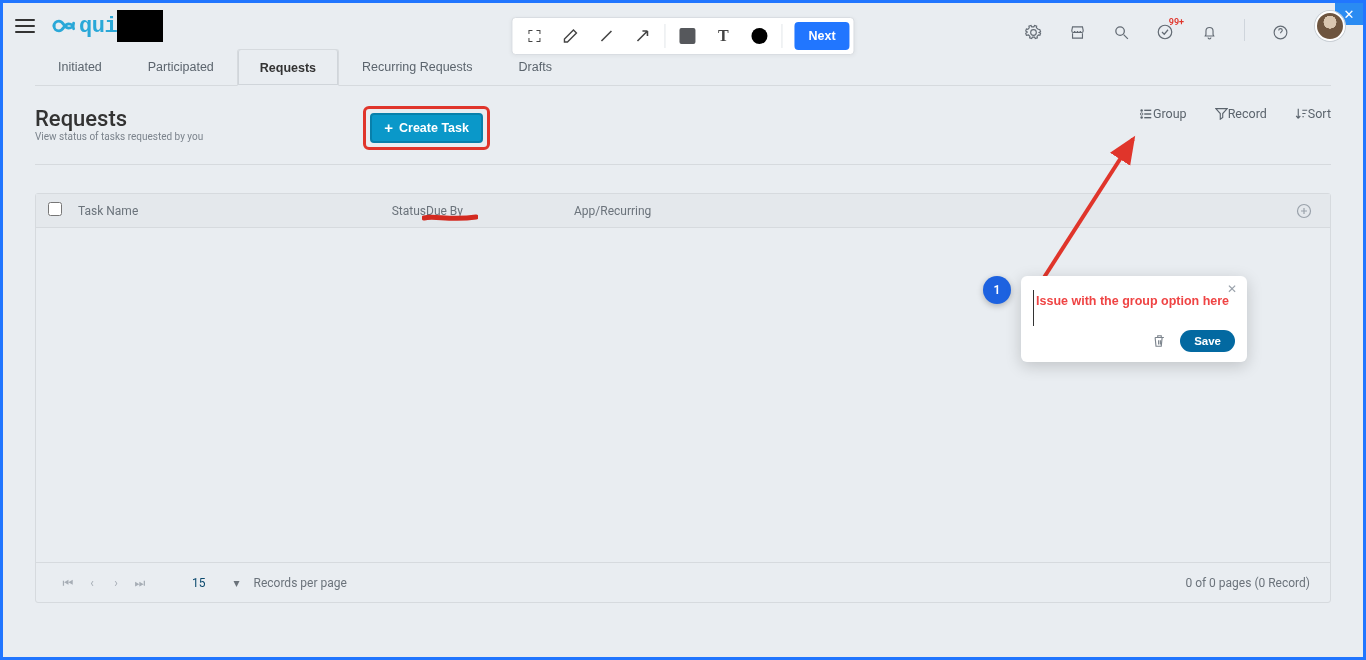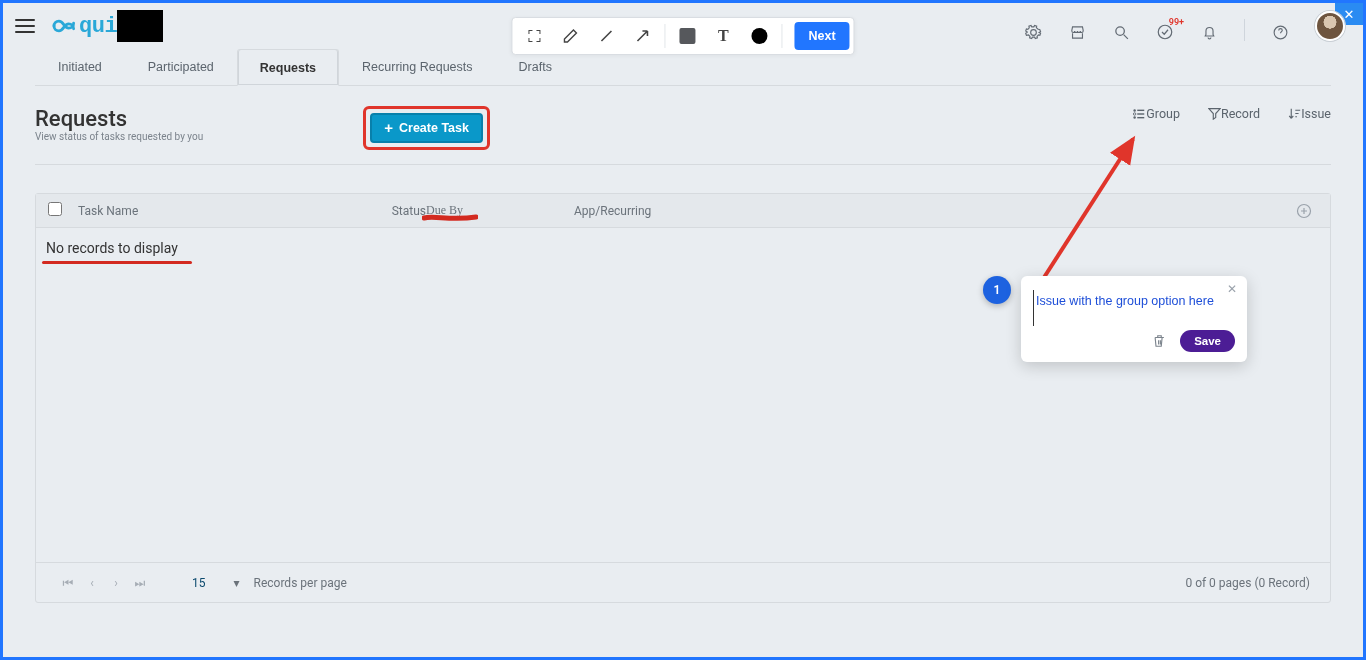--- a/index.html
+++ b/index.html
@@ -59,42 +59,42 @@
 .create-btn .plus{ font-size:15px; font-weight:700; line-height:0; }
 .header-actions { margin-left:auto; display:flex; gap:28px; align-items:center; font-size:12.5px; color:#5b646d;}
 .ha-item { display:flex; align-items:center; cursor:pointer;}
 
 .table-area { margin-top:28px; border:1px solid #d6dade; border-radius:3px; background:#e9edf1; height:410px; position:relative; display:flex; flex-direction:column;}
 .thead { display:flex; align-items:center; height:34px; border-bottom:1px solid #d6dade; padding:0 12px; font-size:12px; color:#6b737b; background:#e4e8ec;}
 .th-check { width:30px;}
 .th-check input{ width:14px; height:14px;}
 .th-name { width:256px;}
 .th-status { width:92px;text-align:right;}
-.th-due { width:148px; position:relative;font-family:Liberation Serif, serif;}
+.th-due { width:148px; position:relative;}
 .th-app { flex:1;}
 .th-add { width:22px; color:#9aa2ab; cursor:pointer; font-size:17px; text-align:right;}
 .due-underline{ position:absolute; left:-4px; bottom:-4px; width:56px; height:8px;}
 .no-records { padding:12px 10px; font-size:14px; color:#333; position:relative; display:inline-block;}
 .no-rec-underline{ position:absolute; left:6px; bottom:4px; width:150px; height:3px; background:#d32a20; border-radius:2px;}
 
 .pager { margin-top:auto; border-top:1px solid #d6dade; height:40px; display:flex; align-items:center; padding:0 20px; font-size:12px; color:#6b737b;}
 .pg-btn{ width:24px; text-align:center; color:#a6adb5; cursor:pointer;}
 .pg-size{ margin:0 28px 0 40px; color:#0c4a6e;}
 .pg-caret{ color:#6b737b; margin-right:14px; cursor:pointer;}
 .rec-label{ }
 .pg-right{ margin-left:auto;}
 
 .annot-arrow{ position:absolute; pointer-events:none;}
 .comment-badge{ position:absolute; left:980px; top:273px; width:28px; height:28px; border-radius:50%; background:#1d62e0; color:#fff; display:flex; align-items:center; justify-content:center; font-size:12px; font-weight:600; box-shadow:0 2px 6px rgba(0,0,0,0.25);}
 .comment-box{ position:absolute; left:1018px; top:273px; width:226px; background:#fff; border-radius:6px; box-shadow:0 4px 16px rgba(0,0,0,0.18); padding:14px 12px 10px;}
 .comment-close{ position:absolute; right:8px; top:6px; width:14px; height:14px; color:#9aa2ab; font-size:12px; cursor:pointer; text-align:center;}
-.comment-input{ font-size:12.5px; color:#1d4ed8; border:none; width:100%; outline:none; padding:4px 0 18px; border-left:1px solid #333; padding-left:2px;}
+.comment-input{ font-size:12.5px; color:#ef4444; border:none; width:100%; outline:none; padding:4px 0 18px; border-left:1px solid #333; padding-left:2px;font-weight:bold;}
 .comment-actions{ display:flex; justify-content:flex-end; align-items:center; gap:14px; margin-top:4px;}
 .trash{ color:#7b838c; font-size:13px; cursor:pointer;}
-.save-btn{ background:#4c1d95; color:#fff; border:none; border-radius:14px; padding:5px 14px; font-size:11.5px; font-weight:600; cursor:pointer;}
+.save-btn{ background:#0369a1; color:#fff; border:none; border-radius:14px; padding:5px 14px; font-size:11.5px; font-weight:600; cursor:pointer;}
 
 .close-x{ position:absolute; right:0; top:0; width:28px; height:22px; background:#2a8bf2; color:#fff; display:flex; align-items:center; justify-content:center; font-size:13px; cursor:pointer;}
 
 svg{ display:block;}
 </style>
 </head>
 <body>
 
 <div class="close-x">✕</div>
 
@@ -225,21 +225,21 @@
       <div class="ha-item">
         <svg width="13" height="13" viewBox="0 0 16 16">
             <path d="M1 2h14l-5.5 6v5l-3 2v-7L1 2z" fill="none" stroke="currentColor" stroke-width="1.4"></path>
           </svg>
         <span>Record</span>
       </div>
       <div class="ha-item">
         <svg width="13" height="13" viewBox="0 0 16 16">
             <path d="M4 2v12m0 0l-2.5-3M4 14l2.5-3M9 4h6M9 8h4M9 12h2" fill="none" stroke="currentColor" stroke-width="1.4"></path>
           </svg>
-        <span>Issue</span>
+        <span>Sort</span>
       </div>
     </div>
   </div>
 
   <div class="table-area">
     <div class="thead">
       <div class="th-check"><input type="checkbox" style=""></div>
       <div class="th-name">Task Name</div>
       <div class="th-status">Status</div>
       <div class="th-due">
@@ -249,24 +249,20 @@
           </svg>
       </div>
       <div class="th-app">App/Recurring</div>
       <div class="th-add">
         <svg width="16" height="16" viewBox="0 0 16 16">
             <circle cx="8" cy="8" r="6.5" fill="none" stroke="currentColor" stroke-width="1.2"></circle>
             <path d="M8 5v6M5 8h6" stroke="currentColor" stroke-width="1.2"></path>
           </svg>
       </div>
     </div>
-    <div class="no-records">
-      <span>No records to display</span>
-      <div class="no-rec-underline"></div>
-    </div>
 
     <div class="pager">
       <span class="pg-btn">⏮</span>
       <span class="pg-btn">‹</span>
       <span class="pg-btn">›</span>
       <span class="pg-btn">⏭</span>
       <span class="pg-size">15</span>
       <span class="pg-caret">▾</span>
       <span class="rec-label">Records per page</span>
       <span class="pg-right">0 of 0 pages (0 Record)</span>

